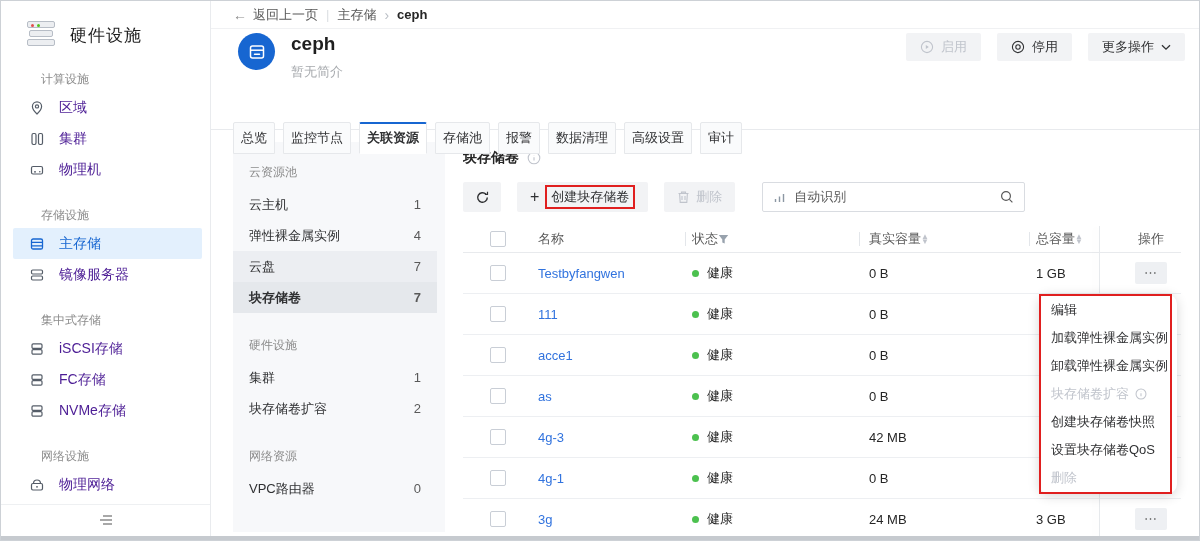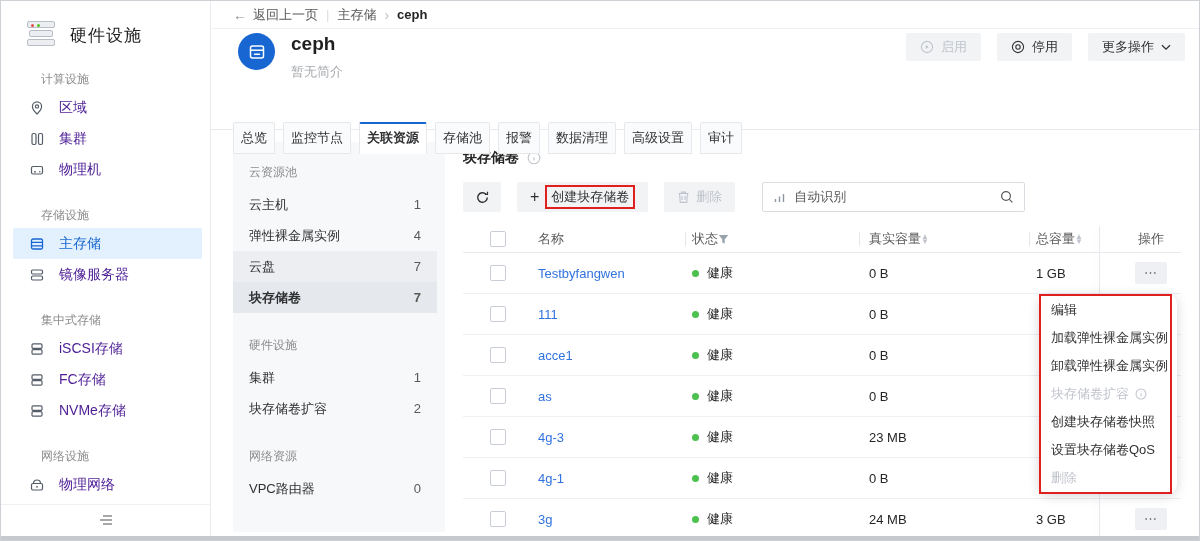--- a/index.html
+++ b/index.html
@@ -475,21 +475,21 @@
           <div class="c-action">
               <button class="more-btn">⋯</button>
             </div>
         </div>
         <div class="trow">
           <div class="c-check">
               <div class="checkbox"></div>
             </div>
           <div class="c-name"><span class="link">4g-3</span></div>
           <div class="c-status"><span class="dot"></span><span>健康</span></div>
-          <div class="c-real">23 MB</div>
+          <div class="c-real">42 MB</div>
           <div class="c-total"></div>
           <div class="c-action">
               <button class="more-btn">⋯</button>
             </div>
         </div>
         <div class="trow">
           <div class="c-check">
               <div class="checkbox"></div>
             </div>
           <div class="c-name"><span class="link">4g-1</span></div>

